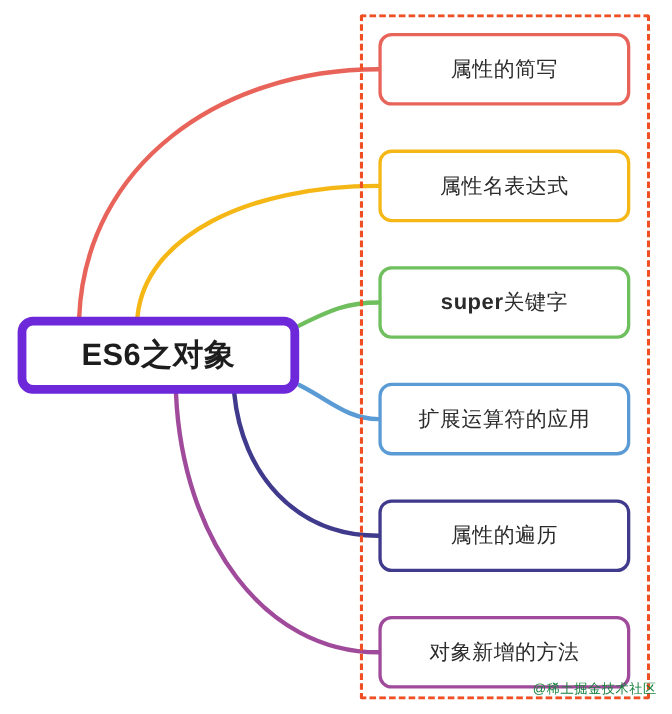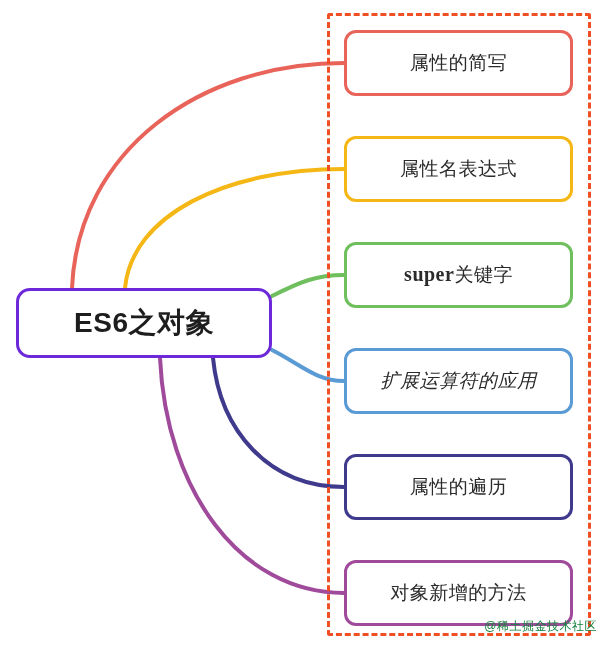--- a/index.html
+++ b/index.html
@@ -37,21 +37,21 @@
     box-sizing: border-box;
   }
   
   .root-node {
     position: absolute;
     left: 16px;
     top: 288px;
     width: 256px;
     height: 70px;
     box-sizing: border-box;
-    border: 3px solid #6d28d9;
+    border: 8px solid #6d28d9;
     border-radius: 14px;
     background: #ffffff;
     display: flex;
     align-items: center;
     justify-content: center;
     z-index: 3;
   }
   .root-label {
     font-size: 28px;
     font-weight: bold;
@@ -75,21 +75,21 @@
     z-index: 3;
   }
   .topic-label {
     font-size: 19px;
     color: #2b2b2b;
     white-space: nowrap;
     letter-spacing: 0.5px;
     text-align: center;
   }
   .topic-label .kw {
-    font-family: Liberation Serif, serif;
+    font-family: Liberation Sans, sans-serif;
     font-weight: bold;
     font-size: 20px;
   }
   .watermark {
     position: absolute;
     right: 14px;
     bottom: 14px;
     font-size: 12px;
     color: #15803d;
     letter-spacing: 0.5px;
@@ -128,21 +128,21 @@
   </div>
 
   <div class="topic" style="top:136px; border-color:#F5B715;">
     <span class="topic-label">属性名表达式</span>
   </div>
 
   <div class="topic" style="top:242px; border-color:#6FBF5E;">
     <span class="topic-label"><span class="kw">super</span><span>关键字</span></span>
   </div>
 
-  <div class="topic" style="top:348px; border-color:#5B9BD5;font-style:italic;">
+  <div class="topic" style="top:348px; border-color:#5B9BD5;">
     <span class="topic-label">扩展运算符的应用</span>
   </div>
 
   <div class="topic" style="top:560px; border-color:#A04A9B;">
     <span class="topic-label">对象新增的方法</span>
   </div>
 
   <div class="topic" style="top:454px; border-color:#3F3A8C;">
     <span class="topic-label">属性的遍历</span>
   </div>

